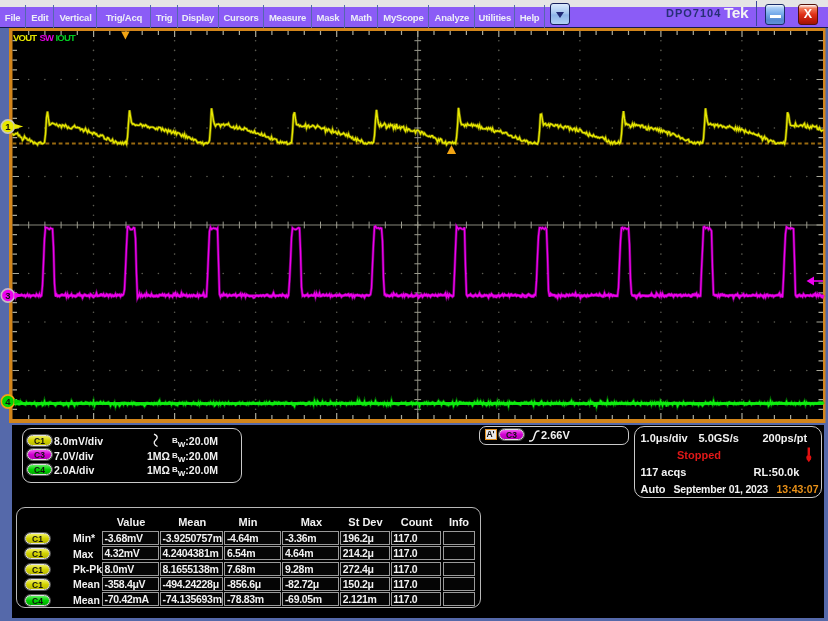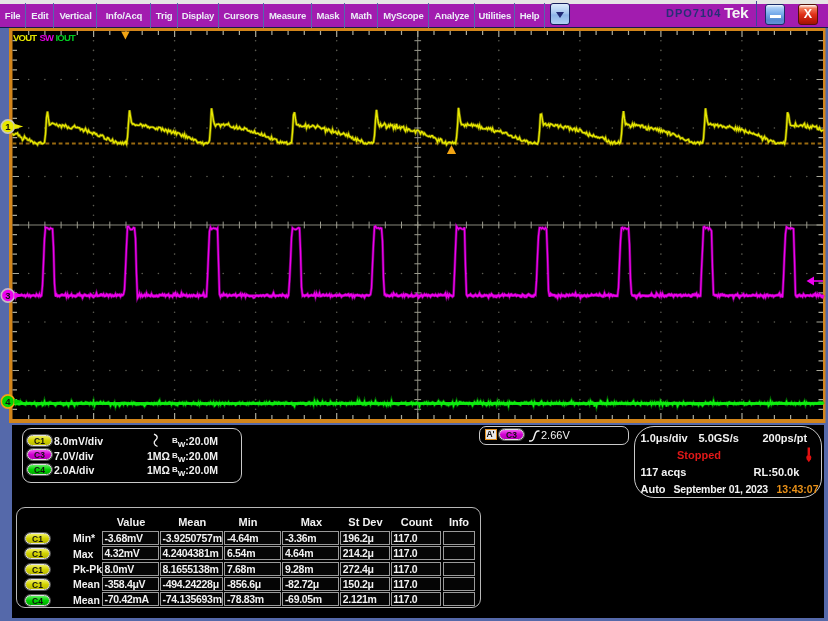--- a/index.html
+++ b/index.html
@@ -1,17 +1,17 @@
 <!DOCTYPE html>
 <html><head><meta charset="utf-8"><style>
 html,body{margin:0;padding:0;background:#000;}
 #root{position:relative;width:828px;height:621px;overflow:hidden;
   font-family:"Liberation Sans",sans-serif;background:#000;}
-#menubar{position:absolute;left:0;top:0;width:828px;height:28px;background:#a21caf;
-  border-top:4px solid #e5e5e5;border-bottom:1px solid #141c50;box-sizing:border-box;
+#menubar{position:absolute;left:0;top:0;width:828px;height:28px;background:#8b5cf6;
+  border-top:7px solid #e5e5e5;border-bottom:1px solid #141c50;box-sizing:border-box;
   display:flex;align-items:center;color:#eceef8;font-size:9.5px;font-weight:bold;letter-spacing:-0.2px;}
 .mi{text-align:center;border-right:1px solid #5567ae;
   line-height:25px;height:25px;box-sizing:border-box;flex:0 0 auto;overflow:hidden;}
 #dpo{position:absolute;left:666px;top:7px;color:#262f76;font-size:11px;font-weight:bold;letter-spacing:1px;}
 #tek{position:absolute;left:724px;top:4px;color:#f4f4f4;font-size:15.5px;font-weight:bold;
   letter-spacing:-0.5px;}
 #ddbtn{position:absolute;left:550px;top:3px;width:20px;height:22px;border-radius:3px;
   background:linear-gradient(#dceafc,#a6c8f0 45%,#8cb4e8 55%,#b0d0f4);border:1px solid #16205c;box-sizing:border-box;}
 #ddbtn:after{content:"";position:absolute;left:4.5px;top:8px;border-left:4.5px solid transparent;
   border-right:4.5px solid transparent;border-top:6px solid #1f2a76;}
@@ -37,22 +37,22 @@
 .pill.c1{background:linear-gradient(#f0f060,#d2d200 50%,#b8b800);}
 .pill.c3{background:linear-gradient(#f060f0,#d200d2 50%,#b800b8);}
 .pill.c4{background:linear-gradient(#60f060,#00d200 50%,#00a800);}
 .bb{font-size:8px;vertical-align:2.5px;} sub.bw{font-size:8px;vertical-align:-1.5px;}
 #trigpanel{left:479px;top:425.5px;width:149.5px;height:19px;border-radius:7px;}
 #abox{position:absolute;left:4.5px;top:2.2px;width:12px;height:11.5px;background:#e8e8e8;
   border:1.2px solid #e09020;box-sizing:border-box;color:#111;font-size:8.5px;font-weight:bold;
   text-align:center;line-height:9.5px;}
 #trigpanel .pill{position:absolute;left:19px;top:2.2px;}
 #slope{position:absolute;left:48px;top:1px;}
-#tval{position:absolute;left:61px;top:2px;color:#f2f2f2;font-size:11px;font-weight:normal;}
-#acqpanel{left:633.5px;top:426px;width:188px;height:71.5px;border-radius:20px;color:#f2f2f2;
+#tval{position:absolute;left:61px;top:2px;color:#f2f2f2;font-size:11px;font-weight:bold;}
+#acqpanel{left:633.5px;top:426px;width:188px;height:71.5px;border-radius:10px;color:#f2f2f2;
   font-size:11px;font-weight:bold;}
 .al{position:absolute;white-space:nowrap;}
 #stopped{color:#e01818;margin-left:36px;}
 #clock{color:#e89018;}
 #redmark{position:absolute;left:167px;top:20px;}
 #meastable{left:16px;top:507px;width:464.5px;height:101px;border-radius:9px;border-color:#b8b8b8;
   color:#f2f2f2;font-size:11px;font-weight:bold;}
 .th{position:absolute;top:7.5px;text-align:center;}
 .cell{position:absolute;background:#050505;border:1px solid #9a9a9a;box-sizing:border-box;
   padding-left:1.5px;line-height:13px;font-size:10.5px;white-space:nowrap;overflow:hidden;letter-spacing:-0.3px;}
@@ -60,21 +60,21 @@
 .rowlab .rl{position:absolute;left:33px;top:0.2px;white-space:nowrap;margin-left:15px;}
 </style></head>
 <body>
 <div id="root">
 <div id="bgblue"></div>
 <div id="lowblack"></div>
 <div id="menubar">
       <div class="mi" style="width:26.3px">File</div>
       <div class="mi" style="width:28.2px">Edit</div>
       <div class="mi" style="width:43.0px">Vertical</div>
-      <div class="mi" style="width:53.8px">Info/Acq</div>
+      <div class="mi" style="width:53.8px">Trig/Acq</div>
       <div class="mi" style="width:26.7px">Trig</div>
       <div class="mi" style="width:41.0px">Display</div>
       <div class="mi" style="width:45.0px">Cursors</div>
       <div class="mi" style="width:48.0px">Measure</div>
       <div class="mi" style="width:33.0px">Mask</div>
       <div class="mi" style="width:33.3px">Math</div>
       <div class="mi" style="width:51.2px">MyScope</div>
       <div class="mi" style="width:45.8px">Analyze</div>
       <div class="mi" style="width:40.0px">Utilities</div>
       <div class="mi" style="width:29.7px">Help</div>

